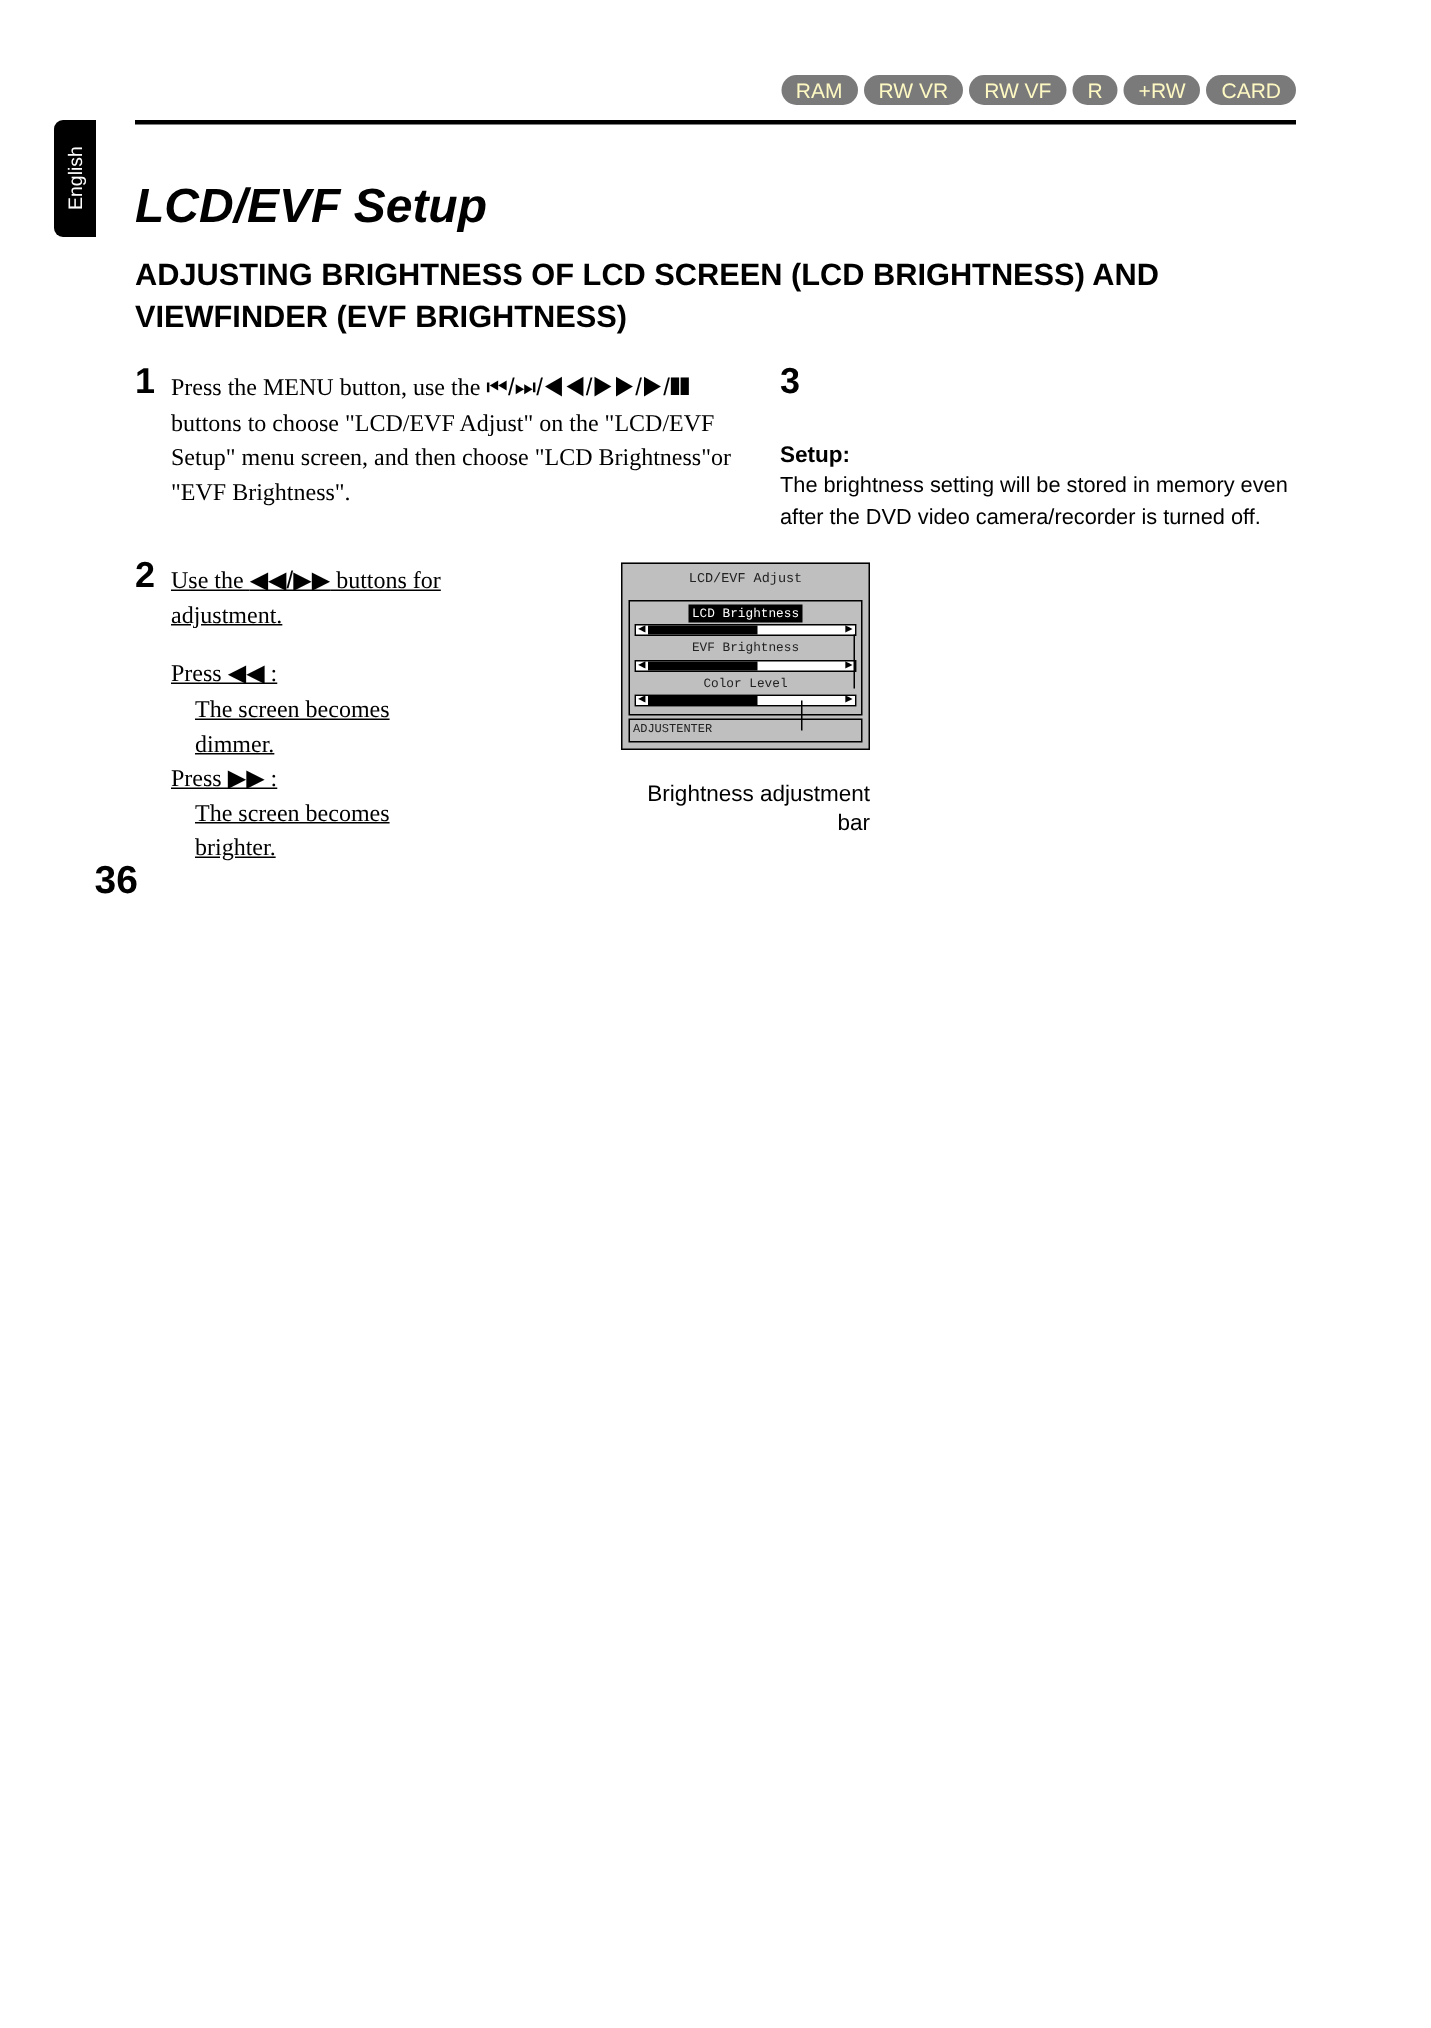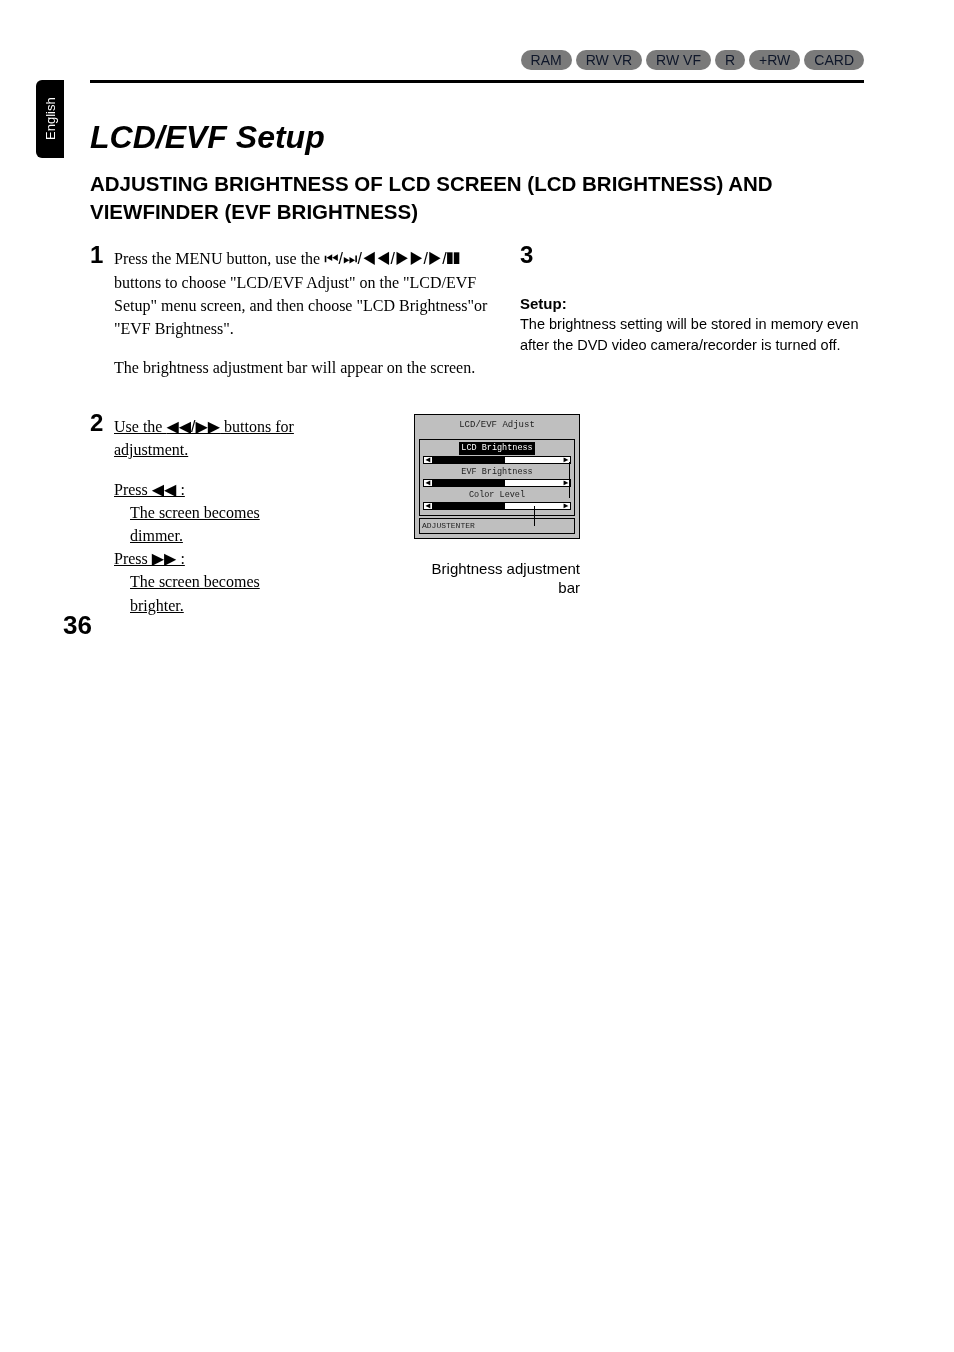--- a/index.html
+++ b/index.html
@@ -37,21 +37,21 @@
   }
   .media-row {
     position: absolute;
     top: 50px;
     right: 90px;
     display: flex;
     gap: 4px;
   }
   .pill {
     background: #7a7a7a;
-    color: #0f172a;
+    color: #fef9c3;
     font-family: Arial, Helvetica, sans-serif;
     font-size: 14px;
     padding: 2px 10px;
     border-radius: 10px;
     display: inline-flex;
     align-items: center;
     justify-content: center;
     white-space: nowrap;
   }
   .rule {
@@ -227,21 +227,20 @@
 
     <div class="cols">
       <div class="col-left">
 
         <div class="step">
           <div class="step-num">1</div>
           <div class="step-body">
             <p>
               <span>Press the MENU button, use the </span><span class="icon">⏮/⏭/◀◀/▶▶/▶/❚❚</span><span> buttons to choose "LCD/EVF Adjust" on the "LCD/EVF Setup" menu screen, and then choose "LCD Brightness"or "EVF Brightness".</span>
             </p>
-            <p>The brightness adjustment bar will appear on the screen.</p>
           </div>
         </div>
 
         <div class="step">
           <div class="step-num">2</div>
           <div class="step-body step2-layout">
             <div class="step2-text">
               <p>
                 <span>Use the </span><span class="icon">◀◀/▶▶</span><span> buttons for adjustment.</span>
               </p>

